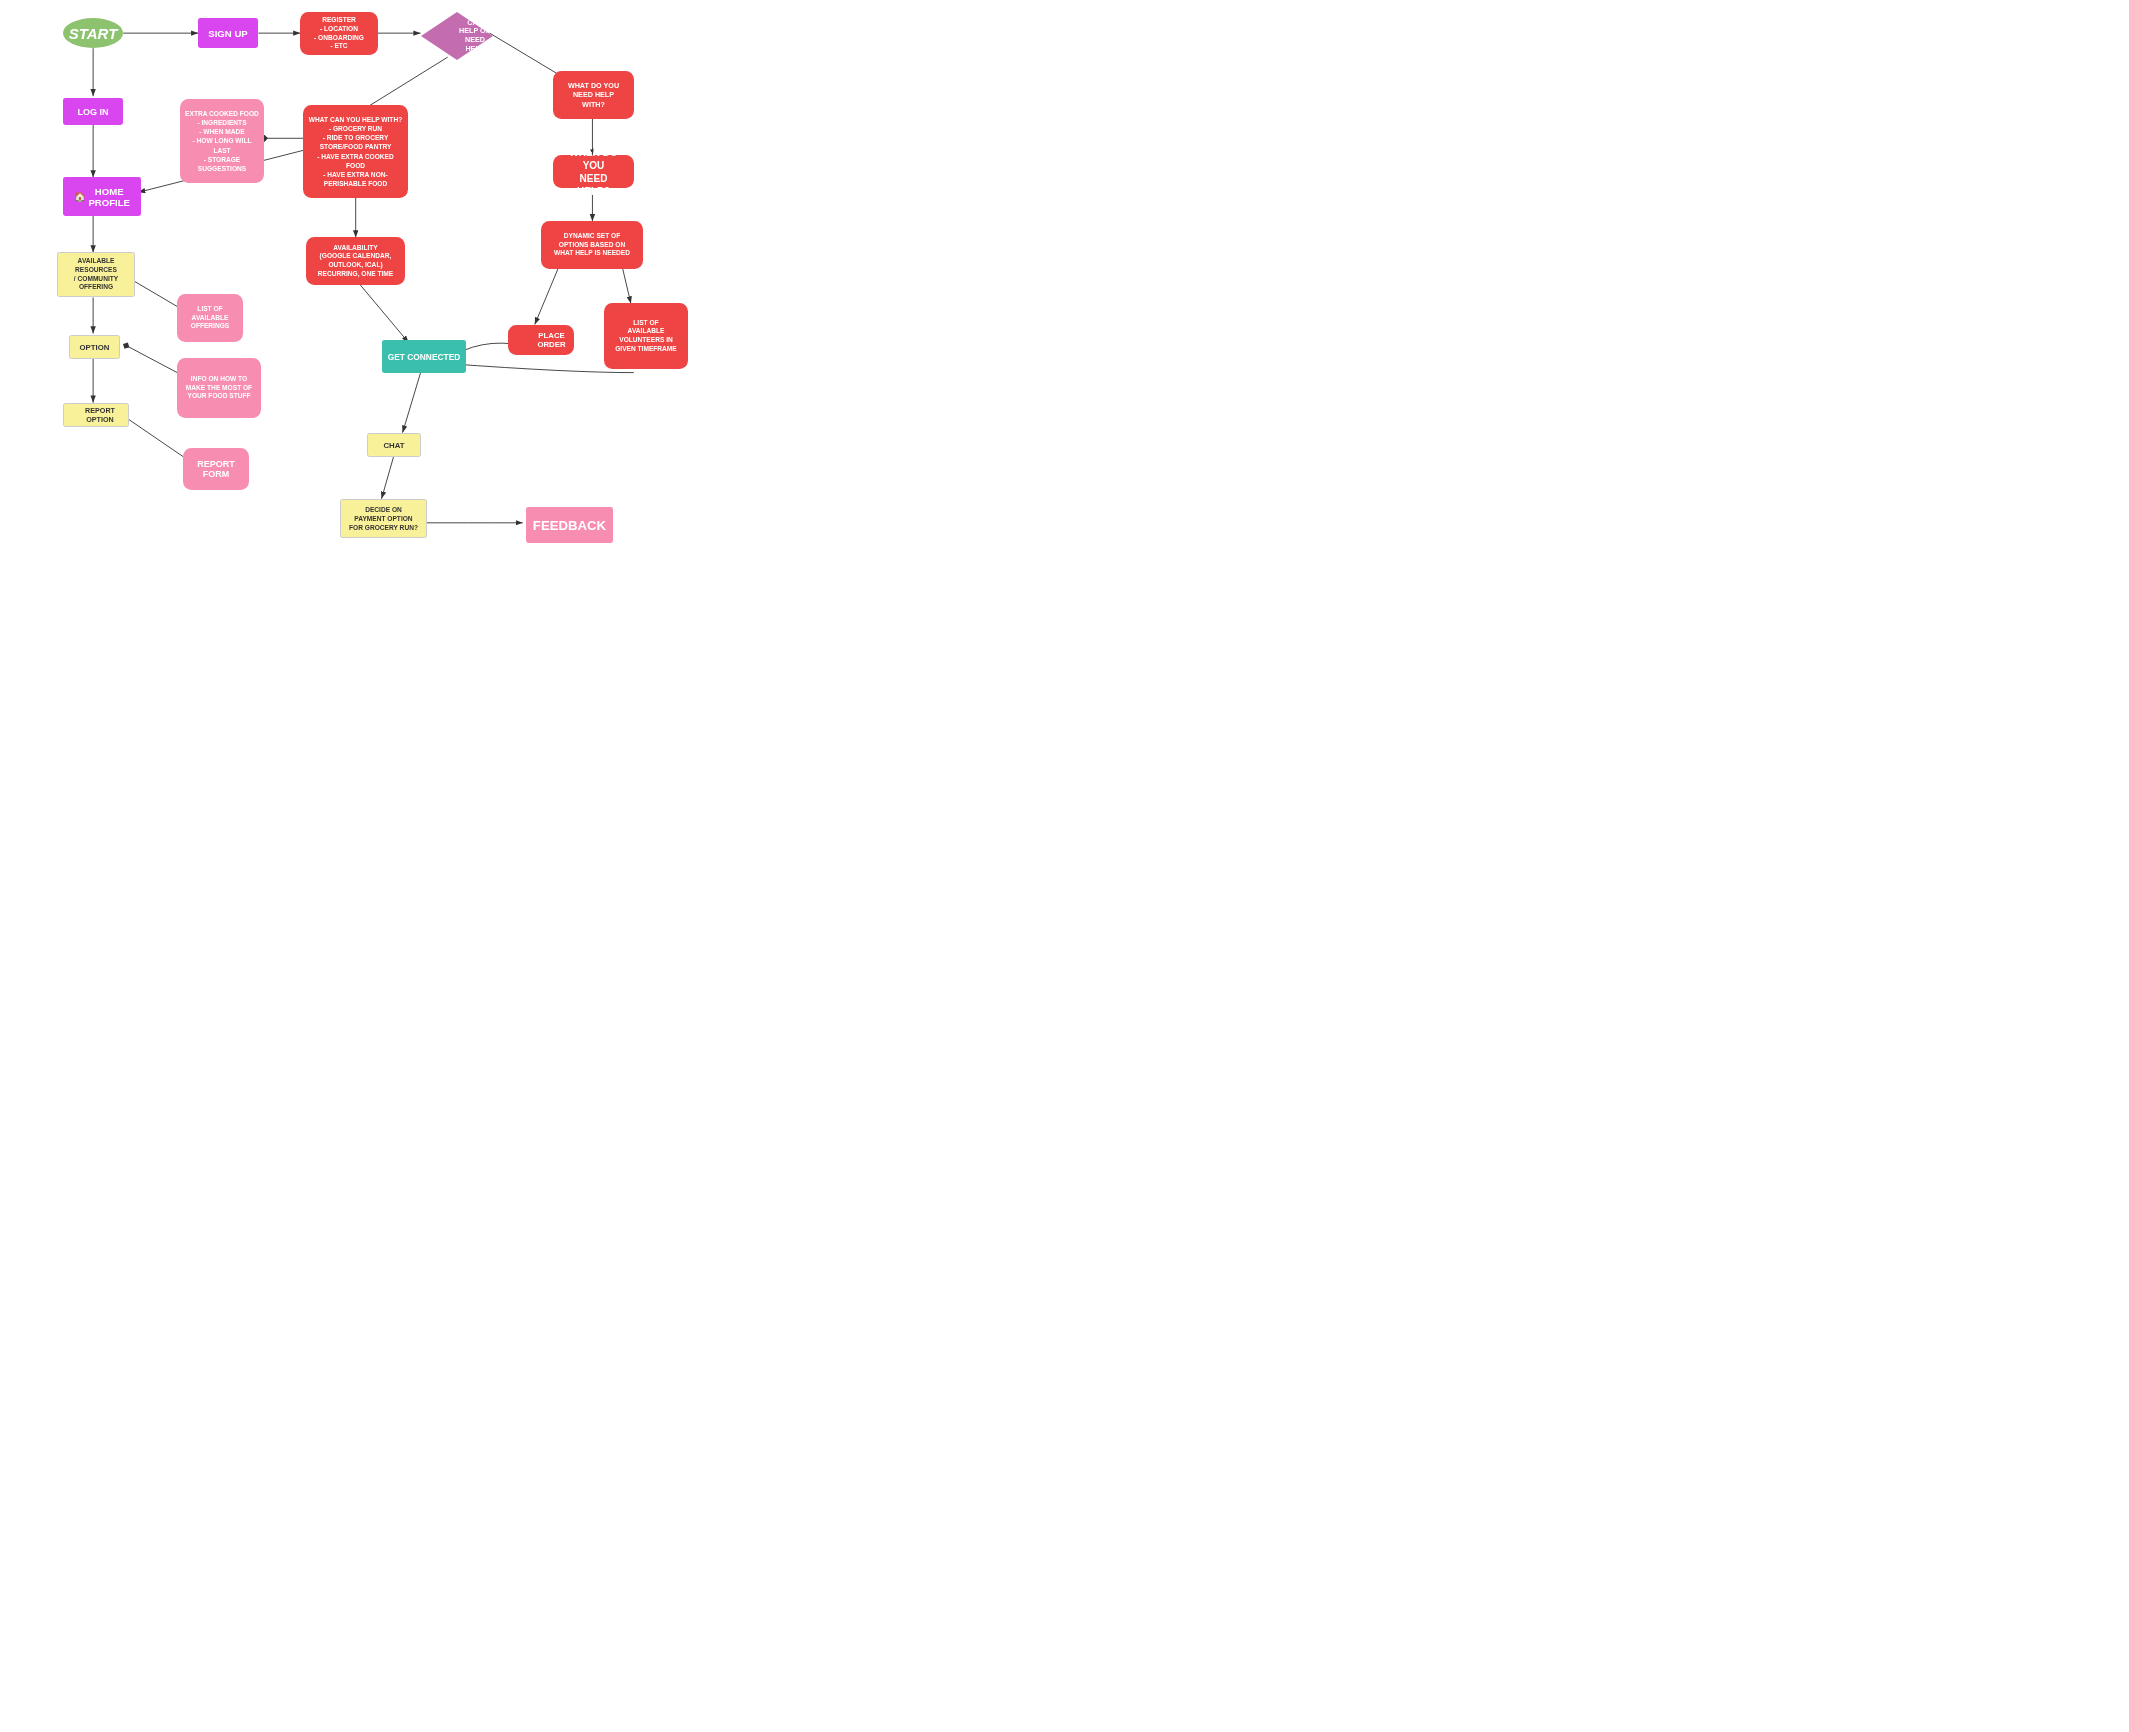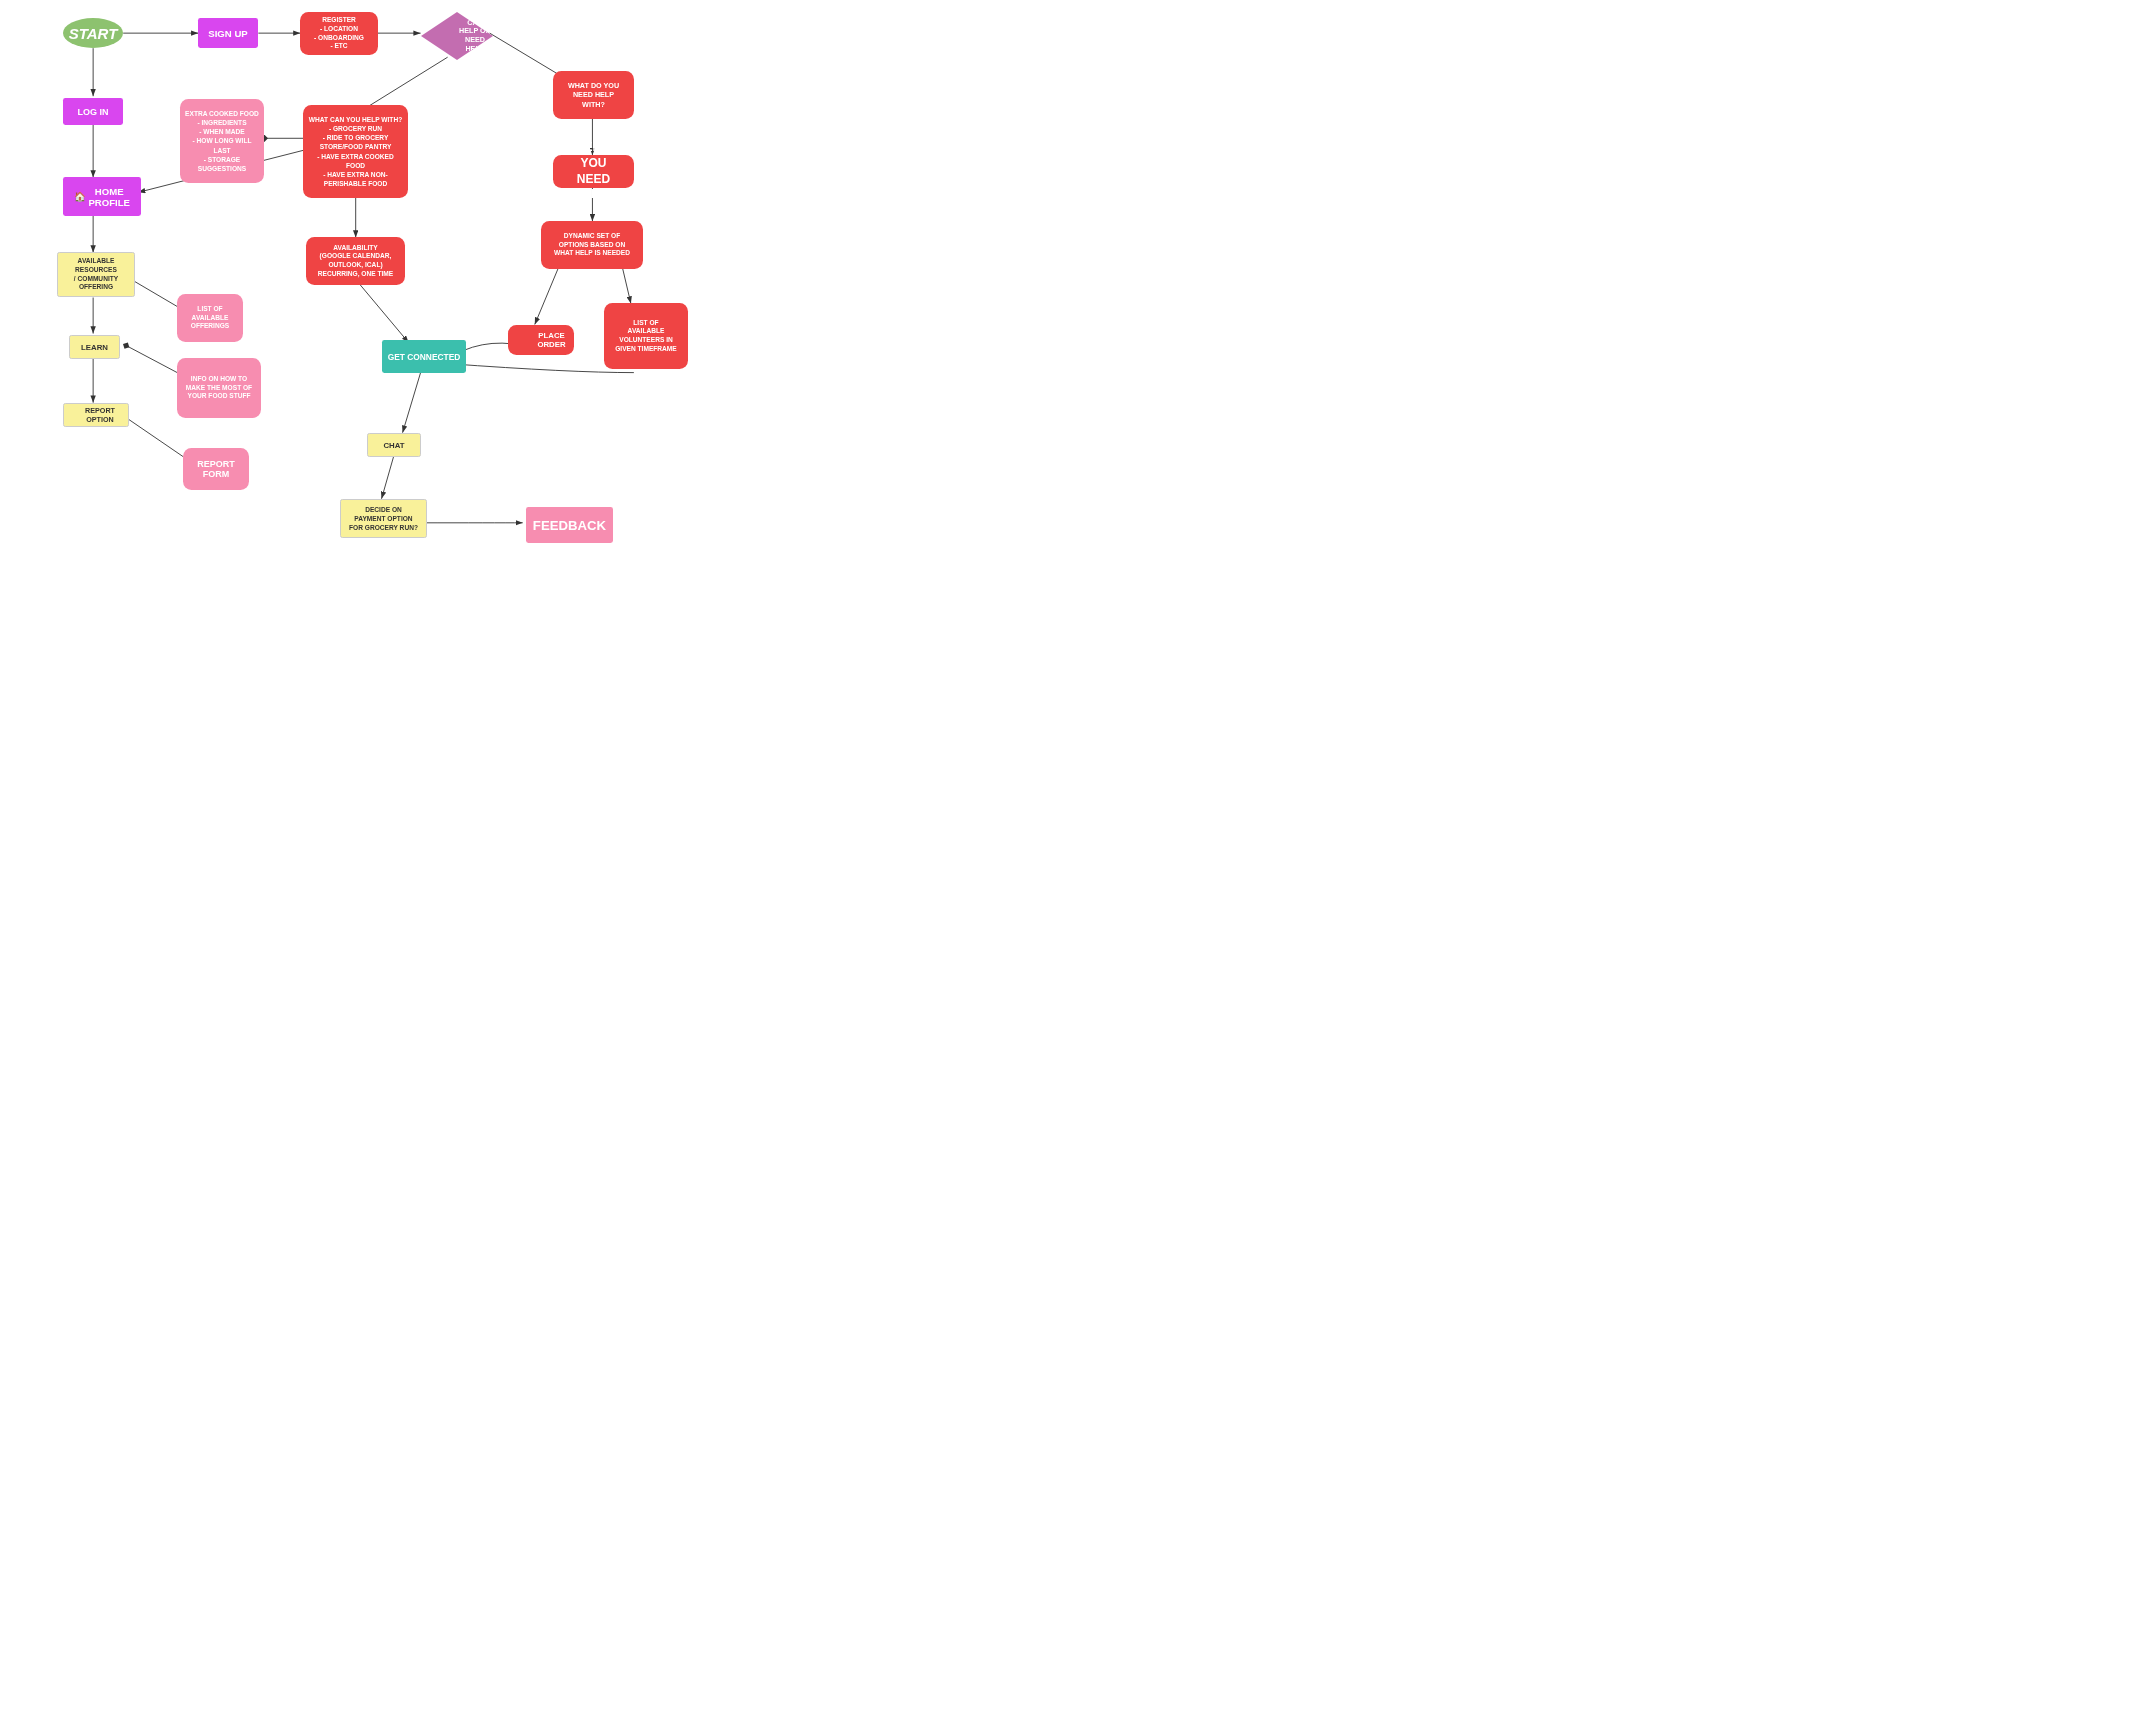--- a/index.html
+++ b/index.html
@@ -200,21 +200,21 @@
 NEED HELP
 WITH?</span>
   </div>
 
   <div class="node node-rect-purple" style="left:63px; top:177px; width:78px; height:39px; font-size:9.6px;">
     <span style="margin-right:2.4px;">🏠</span>
     <span style="white-space:pre-line;">HOME
 PROFILE</span>
   </div>
 
-  <div class="node node-rect-purple-rounded" style="left:553px; top:155px; width:81px; height:33px; font-size:12px; line-height:1.3; padding:4px;">
+  <div class="node node-rect-purple-rounded" style="left:553px; top:155px; width:81px; height:33px; font-size:10px; line-height:1.3; padding:15px;">
     <span style="white-space:pre-line;">WHEN DO YOU
 NEED HELP?</span>
   </div>
 
   <div class="node node-rect-purple-rounded" style="left:306px; top:237px; width:99px; height:48px; font-size:6.6px; line-height:1.3; padding:3.6px;">
     <span style="white-space:pre-line;">AVAILABILITY
 (GOOGLE CALENDAR,
 OUTLOOK, ICAL)
 RECURRING, ONE TIME</span>
   </div>
@@ -231,21 +231,21 @@
 OFFERINGS</span>
   </div>
 
   <div class="node node-rect-purple-rounded" style="left:541px; top:221px; width:102px; height:48px; font-size:6.6px; line-height:1.3; padding:3.6px;">
     <span style="white-space:pre-line;">DYNAMIC SET OF
 OPTIONS BASED ON
 WHAT HELP IS NEEDED</span>
   </div>
 
   <div class="node node-yellow" style="left:69px; top:335px; width:51px; height:24px; font-size:7.8px;">
-    <span>LEARN</span>
+    <span>OPTION</span>
   </div>
 
   <div class="node node-rect-purple-rounded" style="left:508px; top:325px; width:66px; height:30px; font-size:7.8px;padding-left:21px;">
     <span>PLACE ORDER</span>
   </div>
 
   <div class="node node-rect-purple-rounded" style="left:604px; top:303px; width:84px; height:66px; font-size:6.6px; line-height:1.3; padding:3.6px;">
     <span style="white-space:pre-line;">LIST OF
 AVAILABLE
 VOLUNTEERS IN

